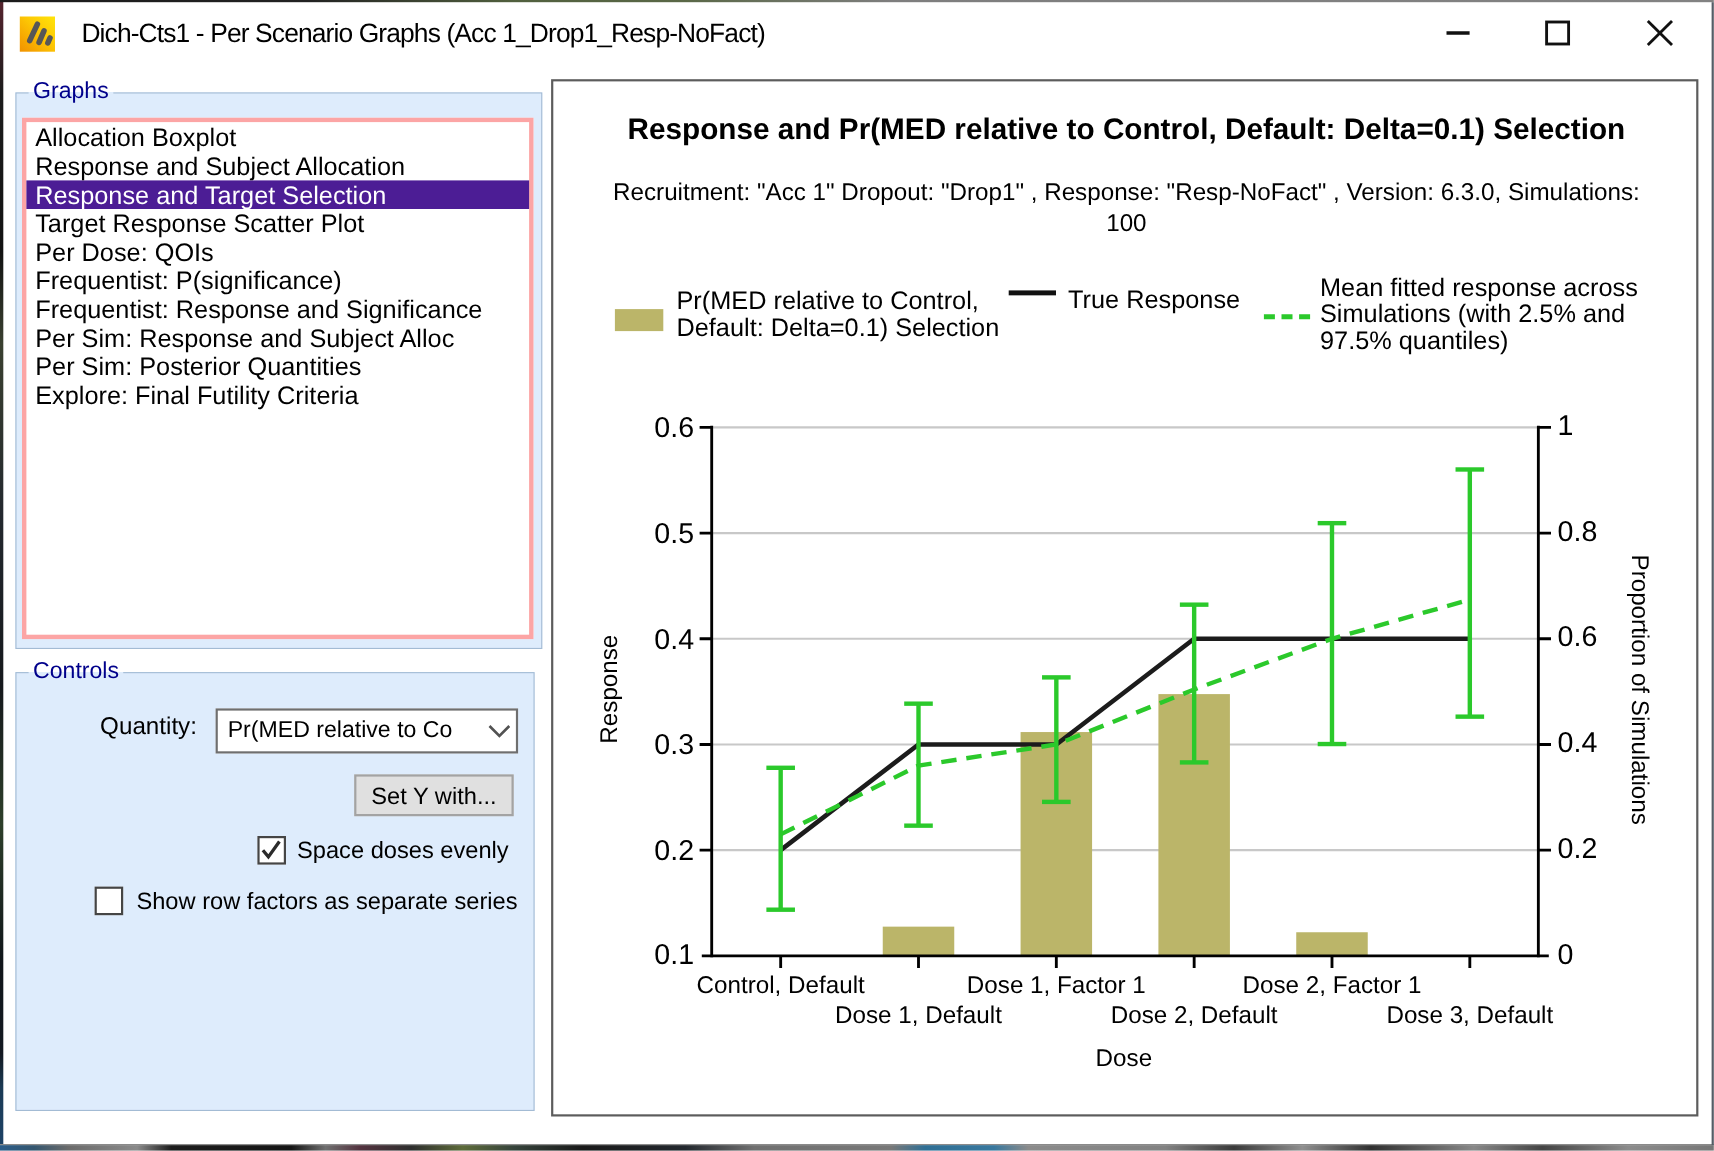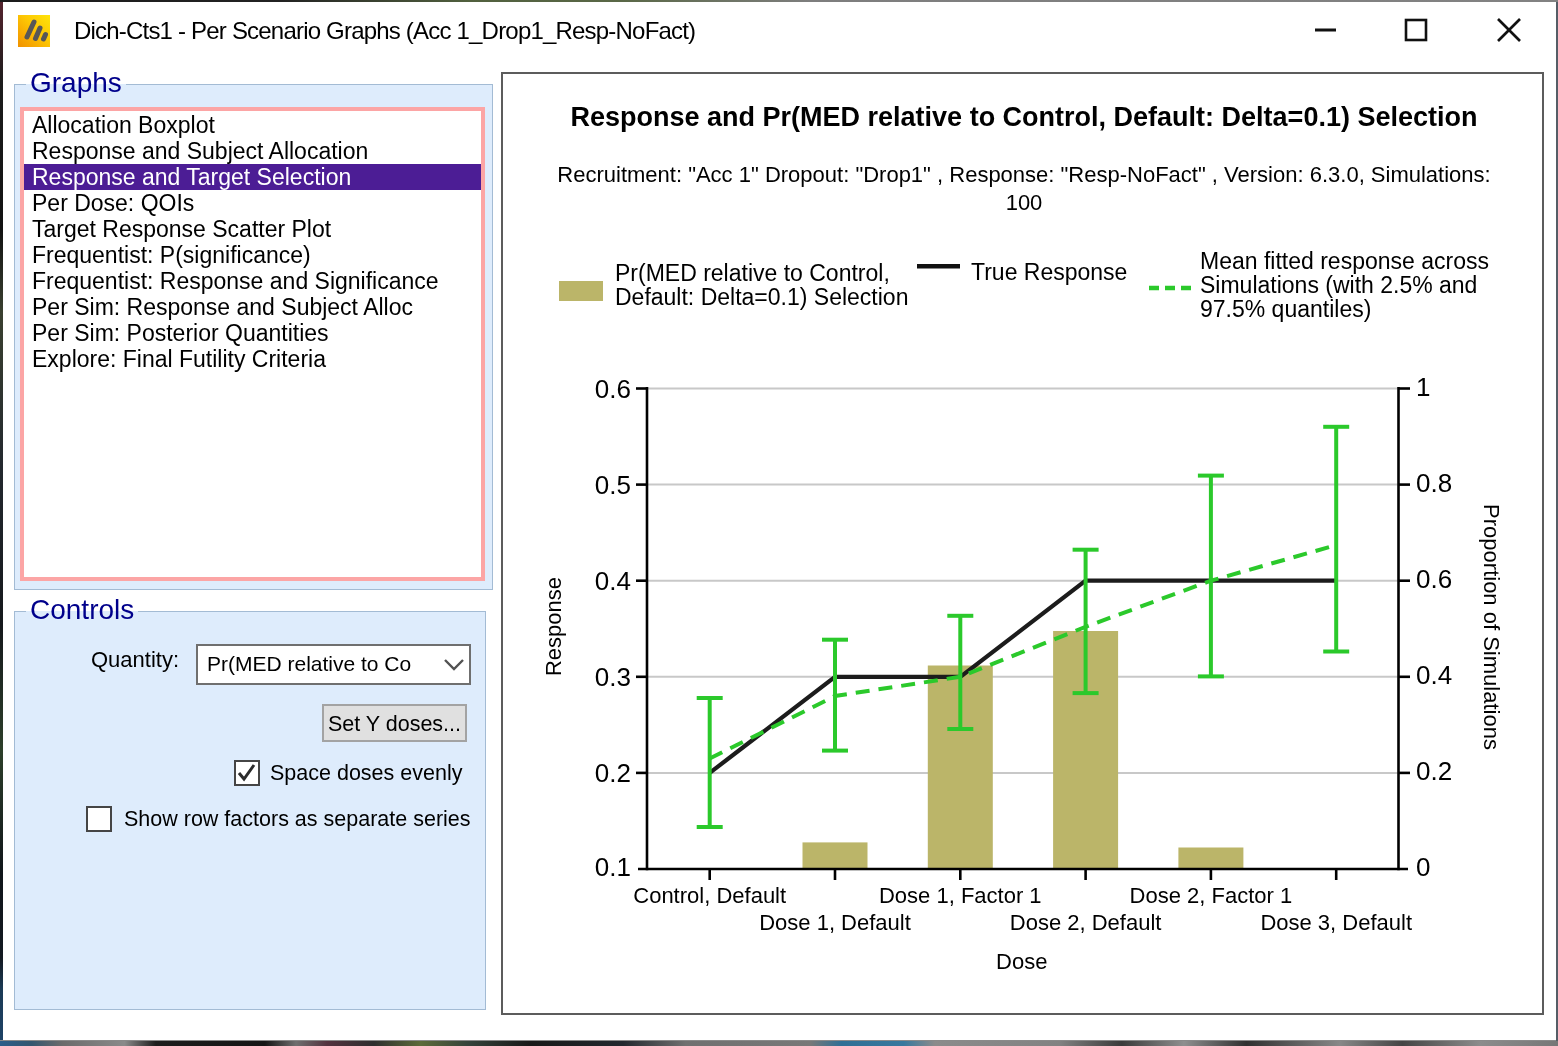--- a/index.html
+++ b/index.html
@@ -19,21 +19,21 @@
 
   
   #appicon { left:18px; top:15px; width:32px; height:32px;
     background:linear-gradient(225deg,#ffe40a 0%,#fdc804 42%,#f6a501 78%,#f09200 100%); }
   #title { left:74px; top:17px; font-size:24px; letter-spacing:-0.8px; color:#000; white-space:nowrap; }
 
   
   .group { background:#deecfc; border:1.5px solid #a3bbd4; }
   #grpGraphs { left:14px; top:84px; width:479px; height:506px; }
   #grpControls { left:14px; top:611px; width:472px; height:399px; }
-  .grouplabel { color:#00008b; font-size:28px; line-height:21px; padding:0 4px; white-space:nowrap; }
+  .grouplabel { color:#00008b; font-size:21px; line-height:21px; padding:0 4px; white-space:nowrap; }
   #lblGraphs { left:26px; top:72px; background:linear-gradient(180deg,#ffffff 0 12px,#deecfc 12px); }
   #lblControls { left:26px; top:599px; background:linear-gradient(180deg,#ffffff 0 12px,#deecfc 12px); }
 
   
   #listbox { left:20px; top:107px; width:465px; height:474px; background:#fff;
     border:4px solid #fca5a5; padding-top:1px; }
   .li { height:26px; line-height:26px; font-size:23px; color:#000; padding-left:8px; white-space:nowrap; }
   .li.sel { background:#4c1d95; color:#fff; }
 
   
@@ -77,39 +77,39 @@
     <line x1="193" y1="9" x2="215" y2="31" stroke="#111" stroke-width="2.6"></line>
     <line x1="215" y1="9" x2="193" y2="31" stroke="#111" stroke-width="2.6"></line>
   </svg>
 
   <div class="abs group" id="grpGraphs"></div>
   <div class="abs grouplabel" id="lblGraphs">Graphs</div>
   <div class="abs" id="listbox">
     <div class="li">Allocation Boxplot</div>
     <div class="li">Response and Subject Allocation</div>
     <div class="li sel">Response and Target Selection</div>
+    <div class="li">Target Response Scatter Plot</div>
     <div class="li">Per Dose: QOIs</div>
-    <div class="li">Target Response Scatter Plot</div>
     <div class="li">Frequentist: P(significance)</div>
     <div class="li">Frequentist: Response and Significance</div>
     <div class="li">Per Sim: Response and Subject Alloc</div>
     <div class="li">Per Sim: Posterior Quantities</div>
     <div class="li">Explore: Final Futility Criteria</div>
   </div>
 
   <div class="abs group" id="grpControls"></div>
   <div class="abs grouplabel" id="lblControls">Controls</div>
   <div class="abs" id="lblQuantity">Quantity:</div>
   <div class="abs" id="combo">
     <svg width="271" height="37" viewBox="0 0 271 37">
       <polyline points="247,14 256,23 265,14" fill="none" stroke="#525252" stroke-width="2.4"></polyline>
     </svg>
   </div>
   <div class="abs" id="comboText">Pr(MED relative to Co</div>
-  <div class="abs" id="btnY">Set Y doses...</div>
+  <div class="abs" id="btnY">Set Y with...</div>
   <div class="abs cb" id="cb1">
     <svg width="22" height="22" viewBox="0 0 22 22">
       <polyline points="3,11 8,17 18,3" fill="none" stroke="#2b2b2b" stroke-width="3"></polyline>
     </svg>
   </div>
   <div class="abs" id="cbl1">Space doses evenly</div>
   <div class="abs cb" id="cb2"></div>
   <div class="abs" id="cbl2">Show row factors as separate series</div>
 
   <div class="abs" id="chartPanel"></div>

